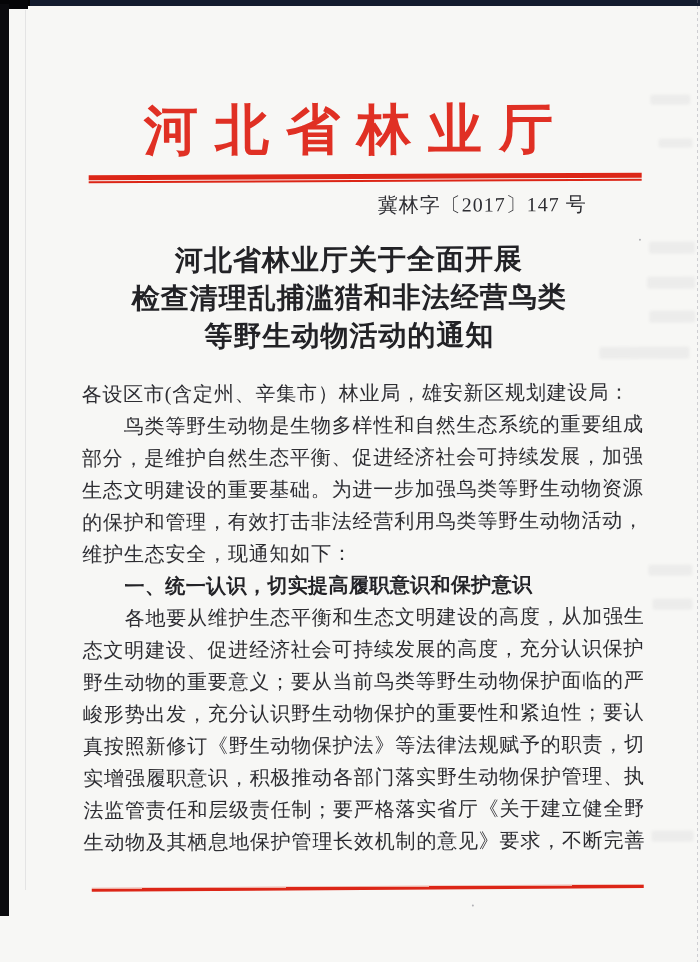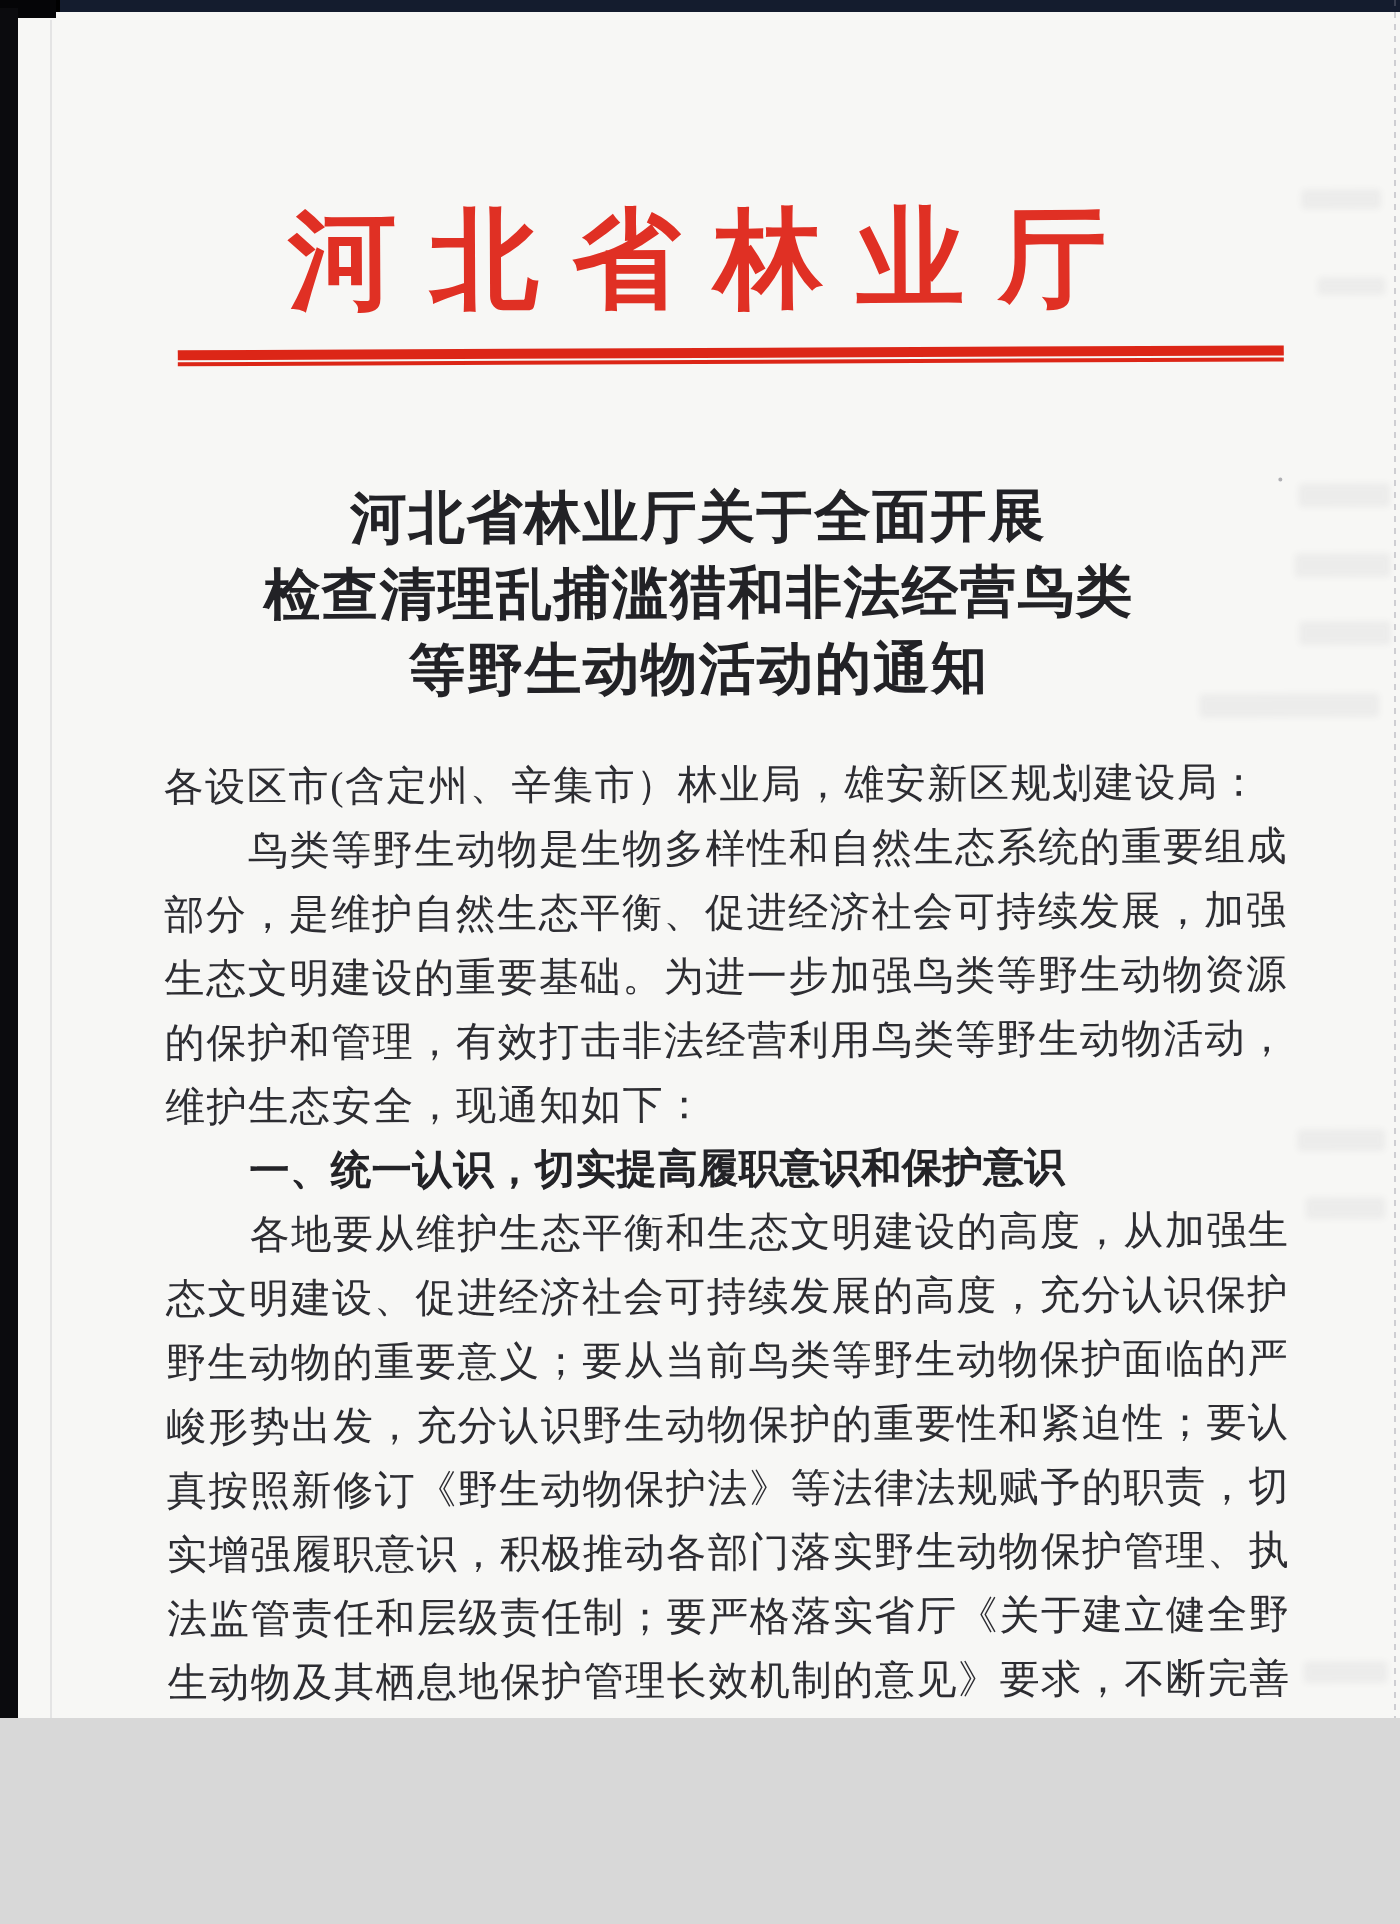--- a/index.html
+++ b/index.html
@@ -1,17 +1,17 @@
 <!DOCTYPE html>
 <html lang="zh" style="--header_red: #e03024; --rule_red: #dc2617; --ink: #2d2d32; --paper: #f7f7f5;"><head>
 <meta charset="utf-8">
 <style>
   html,body{margin:0;padding:0;background:#d8d8d8;}
   .scan{
-    position:relative;width:700px;height:859px;margin:0 auto;
+    position:relative;width:700px;height:962px;margin:0 auto;
     background:var(--paper,#f7f7f5);overflow:hidden;
     font-family:"Liberation Serif","DejaVu Serif",serif;
   }
   
   .edge-top{position:absolute;top:0;left:0;width:700px;height:6px;
     background:linear-gradient(to right,#000 0 30px,#141c2e 30px 100%);}
   .edge-corner{position:absolute;top:0;left:0;width:28px;height:9px;background:#050507;}
   .edge-left{position:absolute;top:4px;left:0;width:9px;height:912px;background:#0b0b0e;}
   .page-fold{position:absolute;top:10px;left:25px;width:1px;height:880px;background:rgba(110,110,125,.14);}
   .edge-right{position:absolute;top:0;right:2px;width:1px;height:962px;
@@ -64,20 +64,21 @@
 
   <div class="content">
 
     <div class="agency">河北省林业厅</div>
 
     <div class="rule rule-top">
       <div class="rule-thick"></div>
       <div class="rule-thin"></div>
     </div>
 
+    <div class="docnum">冀林字〔2017〕147 号</div>
 
     <div class="title">
       <div>河北省林业厅关于全面开展</div>
       <div>检查清理乱捕滥猎和非法经营鸟类</div>
       <div>等野生动物活动的通知</div>
     </div>
 
     <div class="body-block">
       <div class="bline">各设区市(含定州、辛集市）林业局，雄安新区规划建设局：</div>
       <div class="bline indent">鸟类等野生动物是生物多样性和自然生态系统的重要组成</div>

